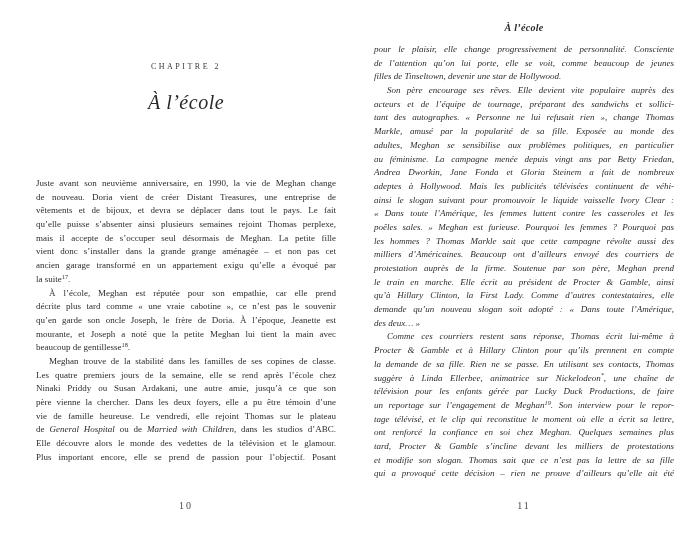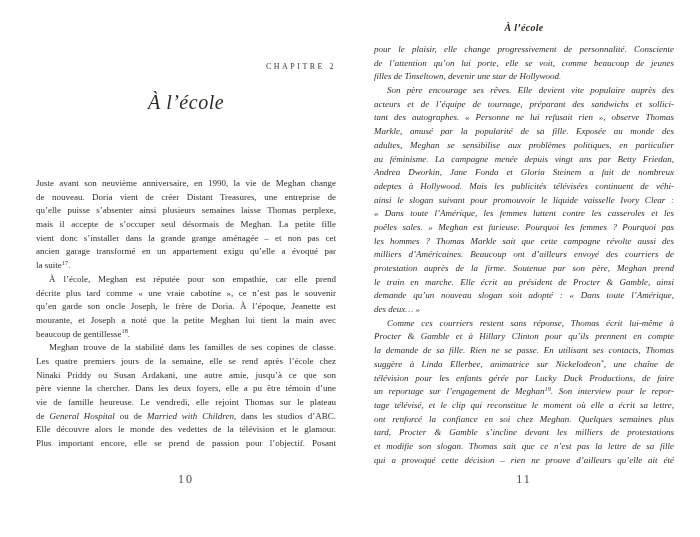--- a/index.html
+++ b/index.html
@@ -11,21 +11,21 @@
     font-family: "Liberation Serif", "DejaVu Serif", serif;
     color: #2f2d2b;
     overflow: hidden;
   }
   .page { position: absolute; top: 0; height: 482px; }
   .page-left  { left: 36px;  width: 300px; }
   .page-right { left: 374px; width: 300px; }
 
   .chapter-label {
     position: absolute; top: 62px; left: 0; width: 100%;
-    text-align: right;
+    text-align: center;
     font-size: 8px; letter-spacing: 2.5px;
     color: #3c3a38;
   }
   .chapter-title {
     position: absolute; top: 91px; left: 0; width: 100%;
     margin: 0; text-align: center;
     font-size: 20px; font-weight: 400; font-style: italic;
     letter-spacing: 0.5px; color: #2b2927;
   }
   .running-header {
@@ -50,38 +50,39 @@
   .line.ind { text-indent: 13px; }
   .line i { font-style: italic; }
   .line sup {
     font-size: 6.3px;
     line-height: 0;
     vertical-align: baseline;
     position: relative;
     top: -3.2px;
   }
   .page-number {
-    position: absolute; top: 472px; left: 0; width: 100%;
+    position: absolute; top: 500px; left: 0; width: 100%;
     text-align: center;
-    font-size: 12px; letter-spacing: 2px;
+    font-size: 10px; letter-spacing: 2px;
     color: #4a4846;
   }
 </style>
 </head>
 <body>
 
 <div class="spread">
 
   <section class="page page-left">
     <div class="chapter-label">CHAPITRE 2</div>
     <h1 class="chapter-title">À l’école</h1>
     <div class="body-block body-left">
         <div class="line j">Juste avant son neuvième anniversaire, en 1990, la vie de Meghan change</div>
         <div class="line j">de nouveau. Doria vient de créer Distant Treasures, une entreprise de</div>
-        <div class="line j">qu’elle puisse s’absenter ainsi plusieurs semaines laisse Thomas perplexe,</div>
+        <div class="line j">vêtements et de bijoux, et devra se déplacer dans tout le pays. Le fait</div>
+        <div class="line j">qu’elle puisse s’absenter ainsi plusieurs semaines rejoint Thomas perplexe,</div>
         <div class="line j">mais il accepte de s’occuper seul désormais de Meghan. La petite fille</div>
         <div class="line j">vient donc s’installer dans la grande grange aménagée – et non pas cet</div>
         <div class="line j">ancien garage transformé en un appartement exigu qu’elle a évoqué par</div>
         <div class="line">la suite<sup>17</sup>.</div>
         <div class="line j ind">À l’école, Meghan est réputée pour son empathie, car elle prend</div>
         <div class="line j">décrite plus tard comme « une vraie cabotine », ce n’est pas le souvenir</div>
         <div class="line j">qu’en garde son oncle Joseph, le frère de Doria. À l’époque, Jeanette est</div>
         <div class="line j">mourante, et Joseph a noté que la petite Meghan lui tient la main avec</div>
         <div class="line">beaucoup de gentillesse<sup>18</sup>.</div>
         <div class="line j ind">Meghan trouve de la stabilité dans les familles de ses copines de classe.</div>
@@ -97,33 +98,34 @@
   </section>
 
   <section class="page page-right">
     <div class="running-header">À l’école</div>
     <div class="body-block body-right">
         <div class="line j">pour le plaisir, elle change progressivement de personnalité. Consciente</div>
         <div class="line j">de l’attention qu’on lui porte, elle se voit, comme beaucoup de jeunes</div>
         <div class="line">filles de Tinseltown, devenir une star de Hollywood.</div>
         <div class="line j ind">Son père encourage ses rêves. Elle devient vite populaire auprès des</div>
         <div class="line j">acteurs et de l’équipe de tournage, préparant des sandwichs et sollici-</div>
-        <div class="line j">tant des autographes. « Personne ne lui refusait rien », observe Thomas</div>
+        <div class="line j">tant des autographes. « Personne ne lui refusait rien », change Thomas</div>
         <div class="line j">Markle, amusé par la popularité de sa fille. Exposée au monde des</div>
         <div class="line j">adultes, Meghan se sensibilise aux problèmes politiques, en particulier</div>
         <div class="line j">au féminisme. La campagne menée depuis vingt ans par Betty Friedan,</div>
         <div class="line j">Andrea Dworkin, Jane Fonda et Gloria Steinem a fait de nombreux</div>
         <div class="line j">adeptes à Hollywood. Mais les publicités télévisées continuent de véhi-</div>
         <div class="line j">ainsi le slogan suivant pour promouvoir le liquide vaisselle Ivory Clear :</div>
         <div class="line j">« Dans toute l’Amérique, les femmes luttent contre les casseroles et les</div>
         <div class="line j">poêles sales. » Meghan est furieuse. Pourquoi les femmes ? Pourquoi pas</div>
         <div class="line j">les hommes ? Thomas Markle sait que cette campagne révolte aussi des</div>
         <div class="line j">milliers d’Américaines. Beaucoup ont d’ailleurs envoyé des courriers de</div>
         <div class="line j">protestation auprès de la firme. Soutenue par son père, Meghan prend</div>
         <div class="line j">le train en marche. Elle écrit au président de Procter &amp; Gamble, ainsi</div>
+        <div class="line j">qu’à Hillary Clinton, la First Lady. Comme d’autres contestataires, elle</div>
         <div class="line j">demande qu’un nouveau slogan soit adopté : « Dans toute l’Amérique,</div>
         <div class="line">des deux… »</div>
         <div class="line j ind">Comme ces courriers restent sans réponse, Thomas écrit lui-même à</div>
         <div class="line j">Procter &amp; Gamble et à Hillary Clinton pour qu’ils prennent en compte</div>
         <div class="line j">la demande de sa fille. Rien ne se passe. En utilisant ses contacts, Thomas</div>
         <div class="line j">suggère à Linda Ellerbee, animatrice sur Nickelodeon<sup>*</sup>, une chaîne de</div>
         <div class="line j">télévision pour les enfants gérée par Lucky Duck Productions, de faire</div>
         <div class="line j">un reportage sur l’engagement de Meghan<sup>19</sup>. Son interview pour le repor-</div>
         <div class="line j">tage télévisé, et le clip qui reconstitue le moment où elle a écrit sa lettre,</div>
         <div class="line j">ont renforcé la confiance en soi chez Meghan. Quelques semaines plus</div>

